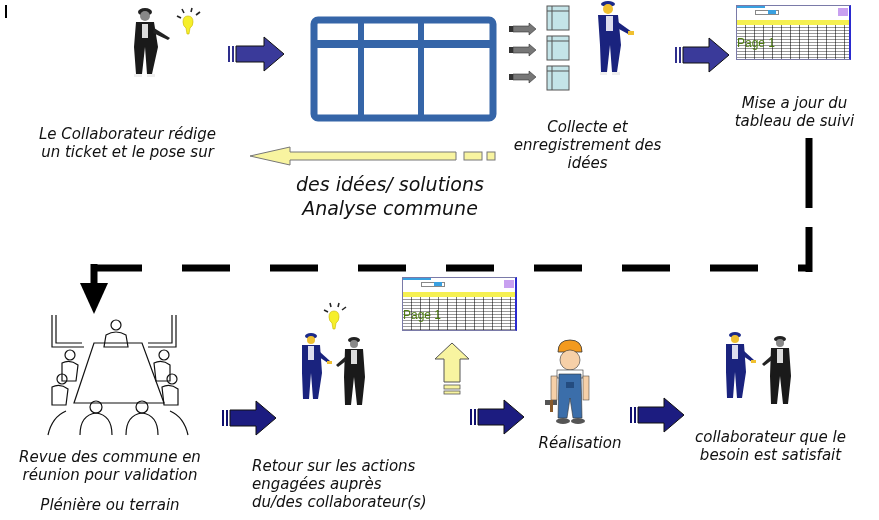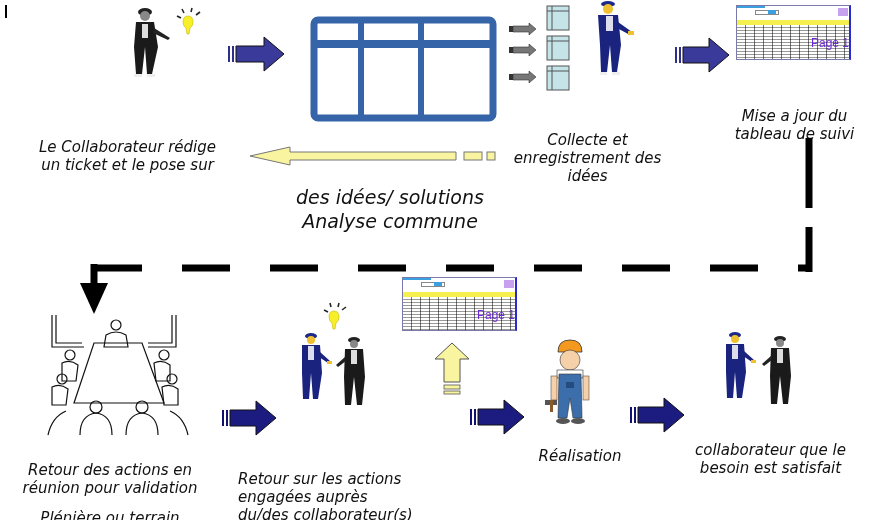--- a/index.html
+++ b/index.html
@@ -1,26 +1,26 @@
 <!DOCTYPE html>
 <html><head>
 <meta charset="utf-8">
 <style>
   html, body { margin:0; padding:0; background:#ffffff; }
   body { width:879px; height:520px; position:relative; overflow:hidden;
          font-family:"DejaVu Sans", sans-serif; font-style:italic; color:#111; }
   .abs { position:absolute; }
-  .lbl { position:absolute; text-align:center; font-size:15px; line-height:18px; font-style:italic;margin-top:13px; }
+  .lbl { position:absolute; text-align:center; font-size:15px; line-height:18px; font-style:italic; }
   .lbl-left { text-align:left; }
   .big { font-size:19px; line-height:24px; font-family:"DejaVu Sans", sans-serif; }
   svg { position:absolute; overflow:visible; }
   .cursor { position:absolute; left:5px; top:5px; width:2px; height:13px; background:#000; }
   .sheet { position:absolute; background:#fff; border:1px solid #7a7aa8; border-right:2px solid #2a2ad0; overflow:hidden; }
   .sheet .hdr { position:absolute; left:0; right:0; height:5px; background:#f5f050; }
-  .sheet .page { position:absolute; width:100%; text-align:right; color:#6d28d9; font-style:normal; font-family:"Liberation Sans", sans-serif; }
+  .sheet .page { position:absolute; width:100%; text-align:left; color:#4d7c0f; font-style:normal; font-family:"Liberation Sans", sans-serif; }
 </style>
 </head>
 <body>
 
 <div class="cursor"></div>
 
 <svg style="left:118px;top:2px" width="95" height="82" viewBox="0 0 95 82">
   <g>
     <ellipse cx="27" cy="10" rx="7" ry="4" fill="#222"></ellipse>
     <circle cx="27" cy="14" r="5" fill="#888"></circle>
@@ -159,21 +159,21 @@
       <path d="M118 74 q8 -4 16 2 l0 16 l-14 0z"></path>
     <circle cx="52" cy="94" r="6"></circle>
       <path d="M36 122 q0 -20 16 -22 q16 2 16 22"></path>
     <circle cx="98" cy="94" r="6"></circle>
       <path d="M82 122 q0 -20 16 -22 q16 2 16 22"></path>
     <path d="M4 122 q4 -18 18 -24"></path>
       <path d="M144 122 q-4 -18 -18 -24"></path>
   </g>
 </svg>
 <div class="lbl" style="left:10px;top:448px;width:200px">
-  <div>Retour des actions en</div>
+  <div>Revue des commune en</div>
   <div>réunion pour validation</div>
 </div>
 <div class="lbl" style="left:10px;top:496px;width:200px">Plénière ou terrain</div>
 
 <svg style="left:222px;top:401px" width="58" height="34" viewBox="0 0 58 34">
   <rect x="0" y="9" width="2" height="16" fill="#10106e"></rect>
   <rect x="4" y="9" width="2" height="16" fill="#10106e"></rect>
   <path d="M8 9 L34 9 L34 0 L54 17 L34 34 L34 25 L8 25 Z" fill="#1c1c80" stroke="#111" stroke-width="1"></path>
 </svg>
 
@@ -194,21 +194,21 @@
     <rect x="31" y="64" width="5" height="3" fill="#f0c030"></rect>
   </g>
   <g>
     <ellipse cx="58" cy="43" rx="6" ry="3" fill="#222"></ellipse>
     <circle cx="58" cy="47" r="4" fill="#888"></circle>
     <path d="M49 52 L67 52 L69 80 L66 108 L61 108 L58 80 L55 108 L49 108 L48 80 Z" fill="#1a1a1a"></path>
     <rect x="55" y="53" width="6" height="14" fill="#ddd"></rect>
     <path d="M49 60 L40 68 L42 70 L50 64 Z" fill="#222"></path>
   </g>
 </svg>
-<div class="lbl lbl-left" style="left:238px;top:457px;width:200px">
+<div class="lbl lbl-left" style="left:252px;top:457px;width:200px">
   <div>Retour sur les actions</div>
   <div>engagées auprès</div>
   <div>du/des collaborateur(s)</div>
 </div>
 
 <div class="sheet" style="left:402px;top:277px;width:112px;height:52px">
   <div class="abs" style="left:0;top:0;width:28px;height:2px;background:#3aa0e0"></div>
   <div class="abs" style="left:18px;top:4px;width:22px;height:3px;border:1px solid #888"></div>
   <div class="abs" style="left:31px;top:4px;width:8px;height:4px;background:#3aa0e0"></div>
   <div class="abs" style="right:1px;top:2px;width:10px;height:8px;background:#c8a0f0"></div>

